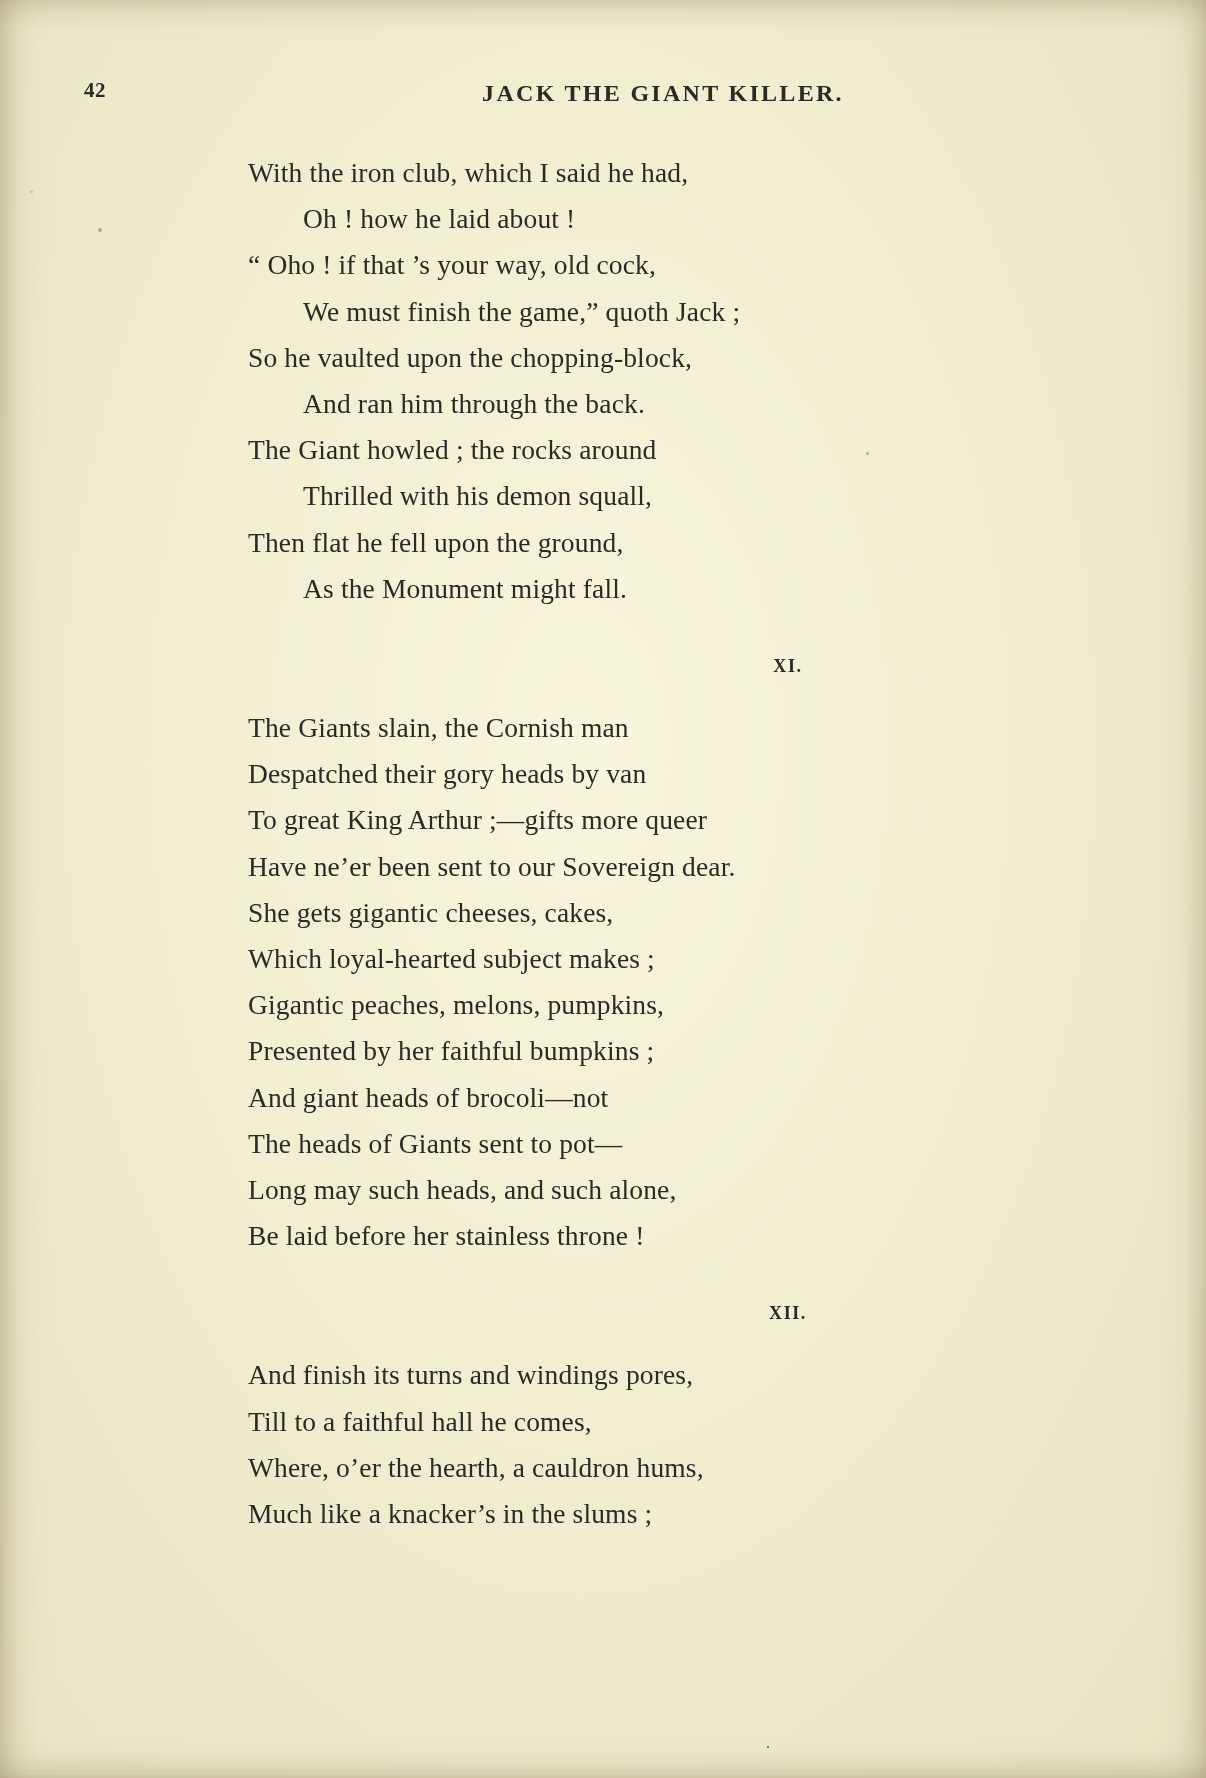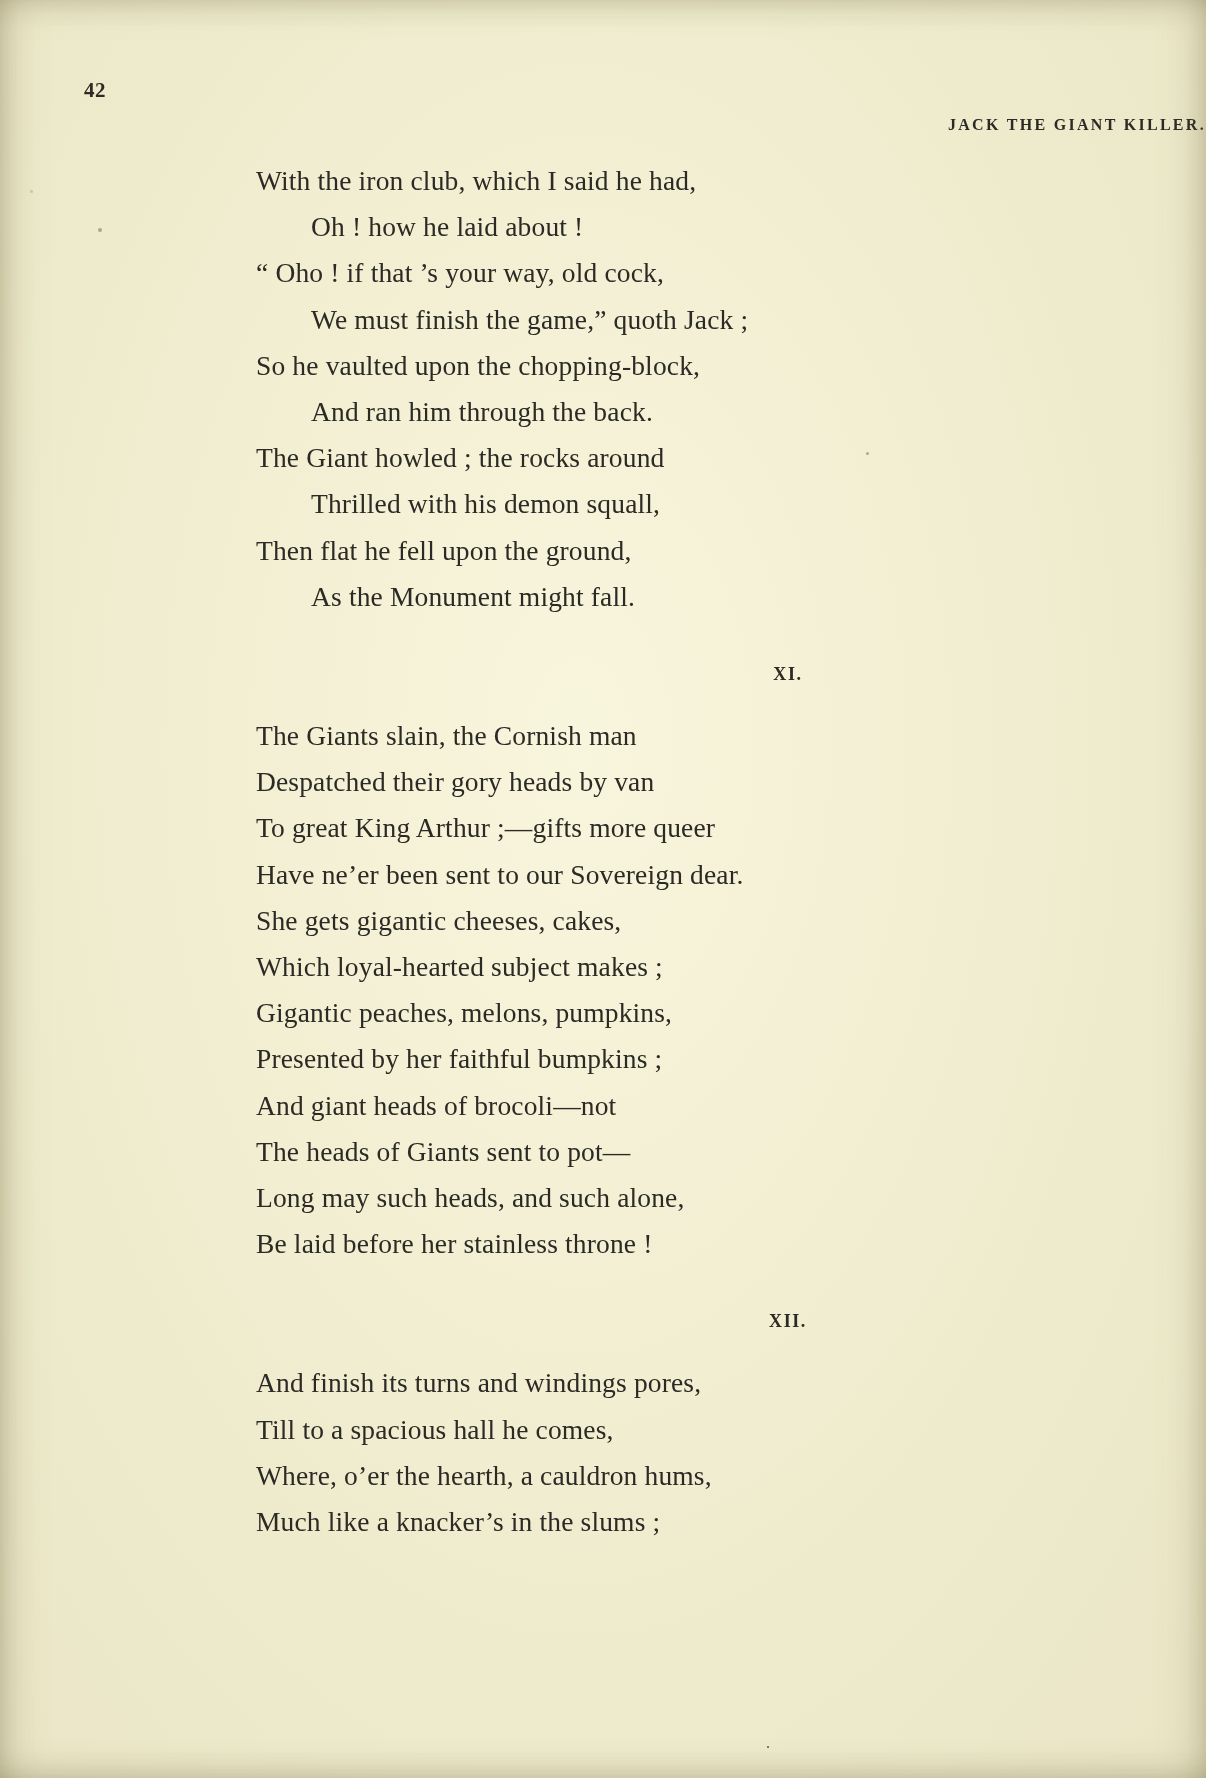--- a/index.html
+++ b/index.html
@@ -49,35 +49,34 @@
     top: 0;
     font-size: 21px;
     font-weight: bold;
     letter-spacing: 0.5px;
   }
   .running-head {
     position: absolute;
     left: 0;
     right: 0;
     top: 2px;
-    text-align: right;
-    font-size: 16px;
+    text-align: center;
+    font-size: 24px;
     letter-spacing: 2.3px;
     font-weight: bold;
     padding-left: 120px;
-    margin-top: 36px;
   }
   .body-block {
     position: absolute;
     left: 0;
     right: 0;
     top: 150px;
   }
   .stanza {
-    margin: 8px;
+    margin: 0;
     padding: 0;
   }
   .line {
     font-size: 27.5px;
     line-height: 46.2px;
     white-space: pre;
     letter-spacing: 0.15px;
   }
   .indent-0 { padding-left: 248px; }
   .indent-1 { padding-left: 303px; }
@@ -145,21 +144,21 @@
           <div class="line indent-0">Gigantic peaches, melons, pumpkins,</div>
           <div class="line indent-0">Presented by her faithful bumpkins ;</div>
           <div class="line indent-0">And giant heads of brocoli—not</div>
           <div class="line indent-0">The heads of Giants sent to pot—</div>
           <div class="line indent-0">Long may such heads, and such alone,</div>
           <div class="line indent-0">Be laid before her stainless throne !</div>
         </div>
         <div class="section-num gap-before gap-after">XII.</div>
         <div class="stanza">
           <div class="line indent-0">And finish its turns and windings pores,</div>
-          <div class="line indent-0">Till to a spacious hall he comes,</div>
+          <div class="line indent-0">Till to a faithful hall he comes,</div>
           <div class="line indent-0">Where, o’er the hearth, a cauldron hums,</div>
           <div class="line indent-0">Much like a knacker’s in the slums ;</div>
         </div>
       </div>
   </div>
 
   <div class="footdot">.</div>
 
   <div class="speck" style="left:98px;top:228px;"></div>
   <div class="speck" style="left:866px;top:452px;width:3px;height:3px;"></div>

